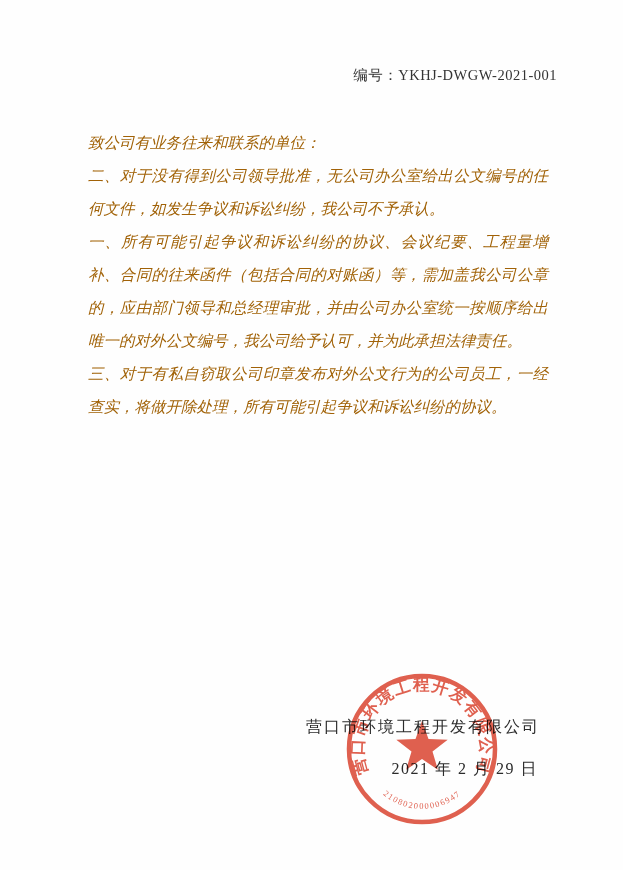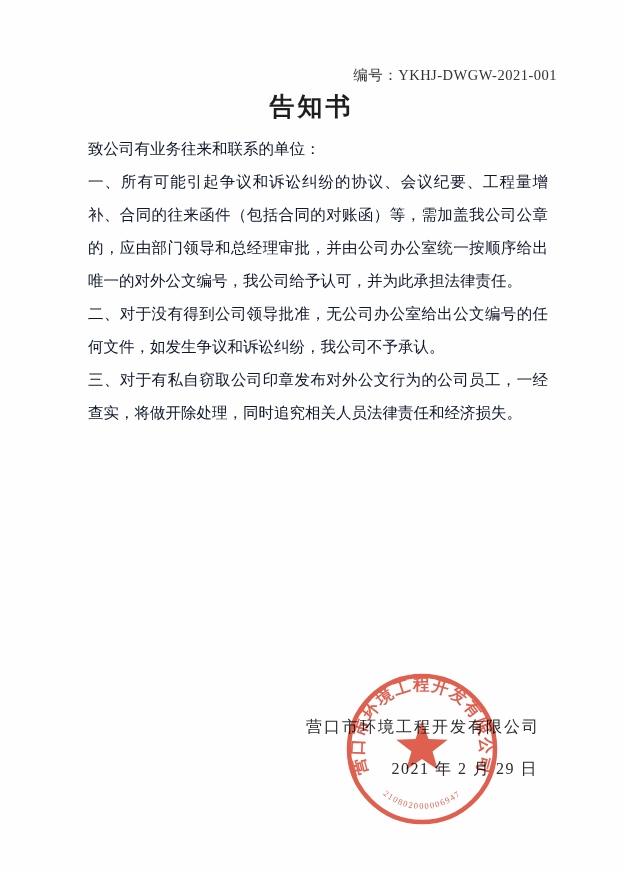--- a/index.html
+++ b/index.html
@@ -32,27 +32,28 @@
     width: 100%;
     text-align: center;
     font-family: "Liberation Sans", "DejaVu Sans", sans-serif;
     font-weight: 700;
     font-size: 25px;
     letter-spacing: 3px;
     color: #1e1e1e;
   }
   .doc-body {
     position: absolute;
-    top: 132px;
+    top: 126px;
     left: 88px;
     width: 460px;
     font-size: 15.5px;
     line-height: 33px;
     text-align: justify;
-    color: #0f172a;
+    color: #a16207;
+    font-style: italic;
   }
   .doc-body p { margin: 0; }
   .salutation { margin-bottom: 3px; }
   .intro { text-indent: 2em; }
   .signature {
     position: absolute;
     top: 717px;
     left: 0;
     width: 540px;
     text-align: right;
@@ -84,27 +85,26 @@
 </style>
 </head>
 <body>
 
 <div class="page">
 
   <div class="doc-number">
     <span>编号：</span><span>YKHJ-DWGW-2021-001</span>
   </div>
 
-  <h1 class="doc-title">告知书</h1>
 
   <div class="doc-body">
     <p class="salutation">致公司有业务往来和联系的单位：</p>
+    <p class="rule-item">二、对于没有得到公司领导批准，无公司办公室给出公文编号的任何文件，如发生争议和诉讼纠纷，我公司不予承认。</p>
     <p class="rule-item">一、所有可能引起争议和诉讼纠纷的协议、会议纪要、工程量增补、合同的往来函件（包括合同的对账函）等，需加盖我公司公章的，应由部门领导和总经理审批，并由公司办公室统一按顺序给出唯一的对外公文编号，我公司给予认可，并为此承担法律责任。</p>
-    <p class="rule-item">二、对于没有得到公司领导批准，无公司办公室给出公文编号的任何文件，如发生争议和诉讼纠纷，我公司不予承认。</p>
-    <p class="rule-item">三、对于有私自窃取公司印章发布对外公文行为的公司员工，一经查实，将做开除处理，同时追究相关人员法律责任和经济损失。</p>
+    <p class="rule-item">三、对于有私自窃取公司印章发布对外公文行为的公司员工，一经查实，将做开除处理，所有可能引起争议和诉讼纠纷的协议。</p>
   </div>
 
   <div class="signature">
     <div class="company">营口市环境工程开发有限公司</div>
     <div class="date">2021 年 2 月 29 日</div>
   </div>
 
   <svg class="seal" viewBox="0 0 160 160" xmlns="http://www.w3.org/2000/svg">
     <circle cx="80" cy="80" r="73" fill="none" stroke="#dd4f3c" stroke-width="4.5"></circle>
     <defs>

